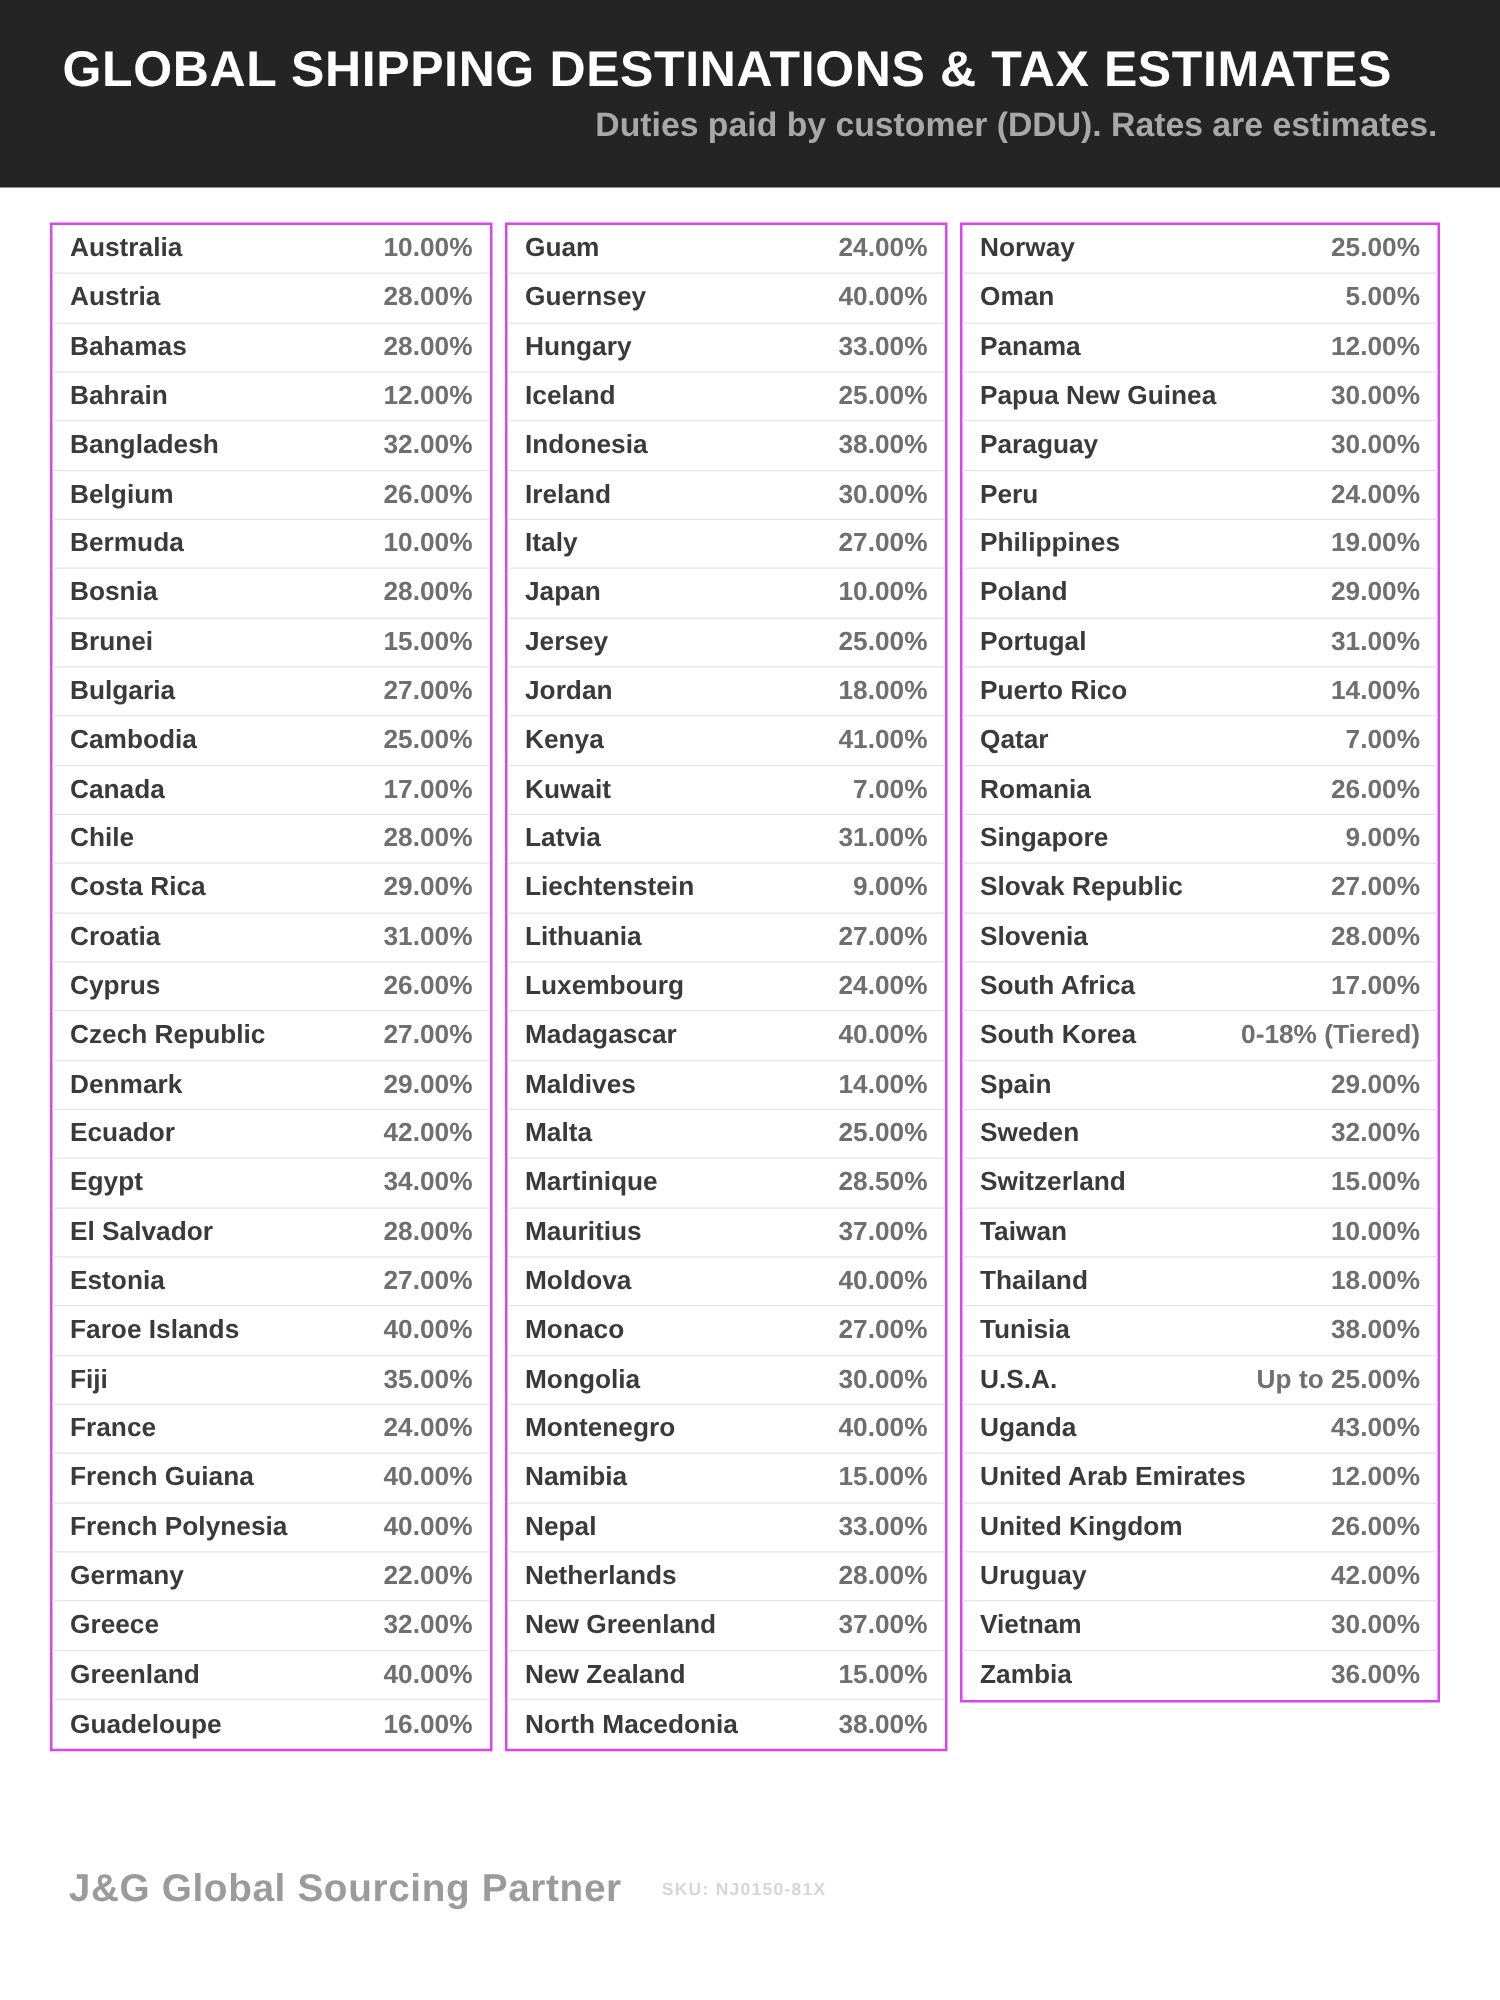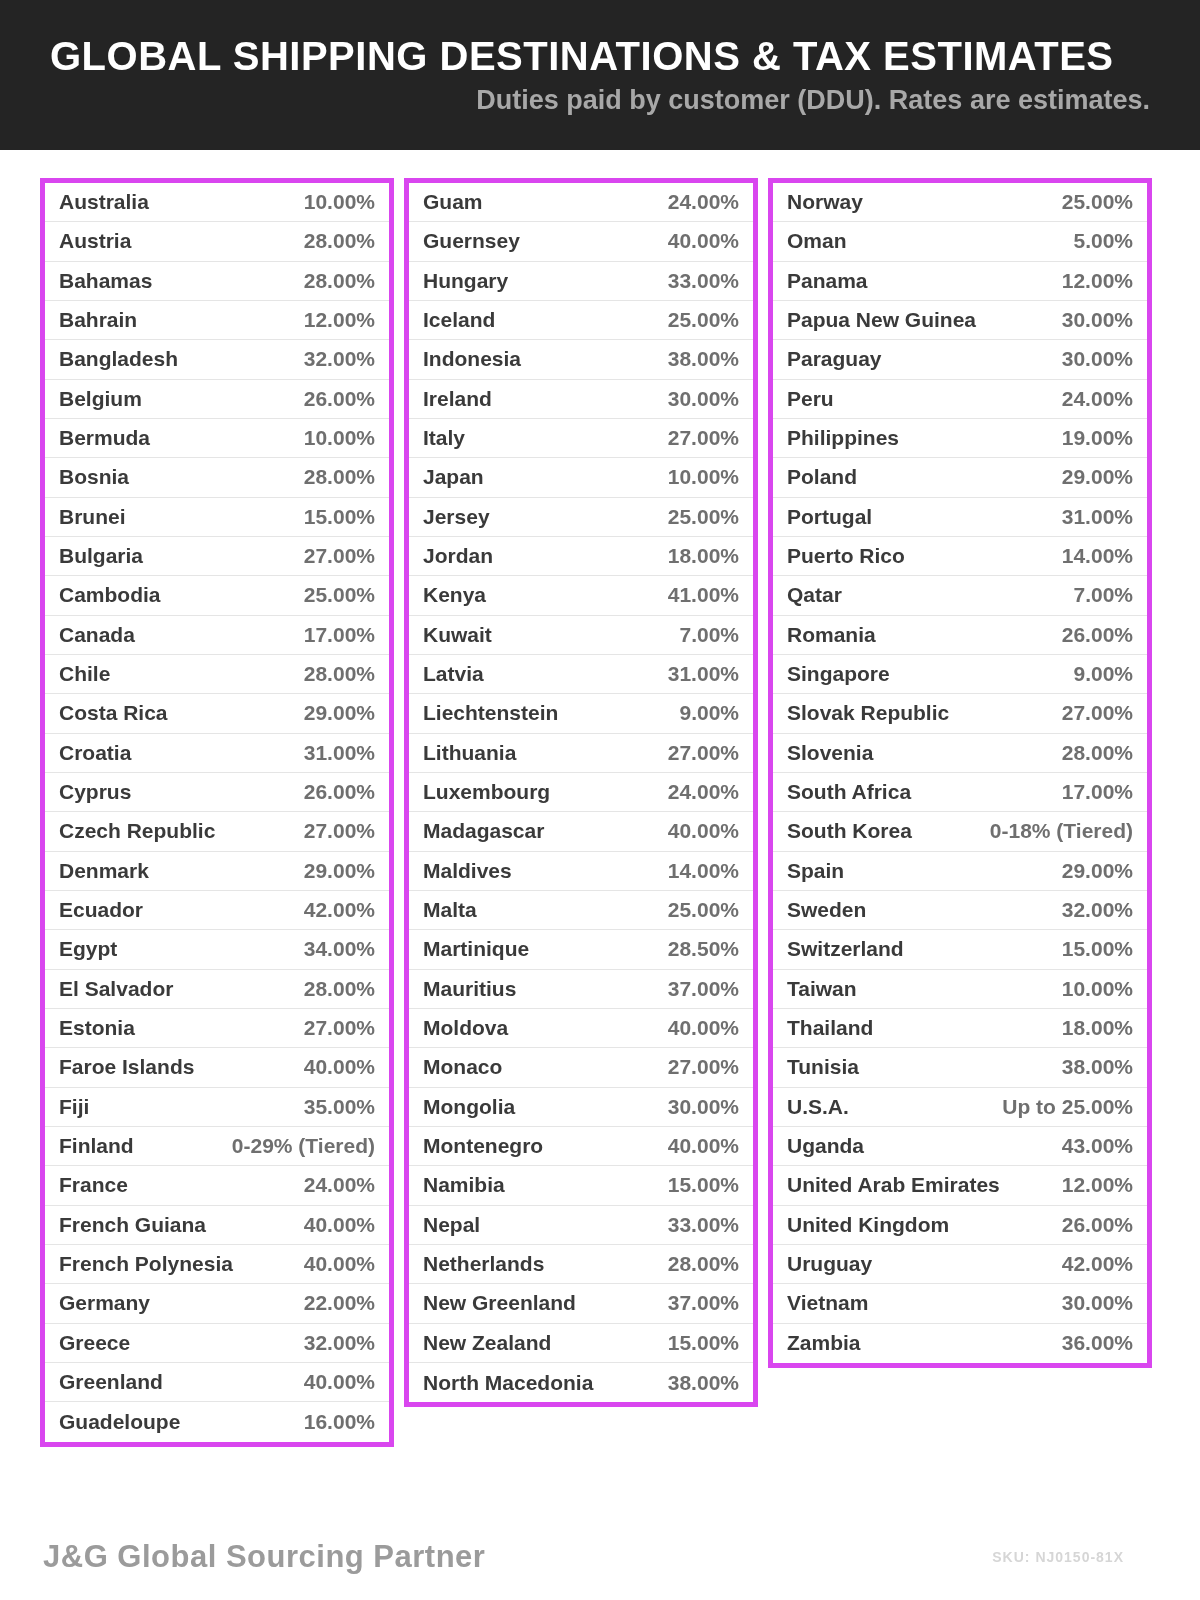--- a/index.html
+++ b/index.html
@@ -41,21 +41,21 @@
     text-align: right;
   }
   .grid {
     margin: 28px 48px 0 40px;
     display: grid;
     grid-template-columns: 354px 354px 1fr;
     column-gap: 10px;
     align-items: start;
   }
   .col {
-    border: 5px solid #d946ef;
+    border: 2px solid #d946ef;
     background: #ffffff;
   }
   .row {
     display: flex;
     justify-content: space-between;
     align-items: center;
     height: 39.34px;
     box-sizing: border-box;
     padding: 0 14px;
     border-bottom: 1px solid #e5e5e5;
@@ -67,24 +67,24 @@
     color: #3a3a3a;
     white-space: nowrap;
   }
   .rate {
     font-size: 21px;
     font-weight: 700;
     color: #6f6f6f;
     white-space: nowrap;
   }
   .footer {
-    margin: 92px 48px 0 43px;
+    margin: 92px 48px 0 55px;
     display: flex;
-    justify-content: space-between;
     align-items: center;
+    gap: 32px;
   }
   .brand {
     color: #9b9b9b;
     font-size: 31px;
     font-weight: 700;
     letter-spacing: 0.5px;
   }
   .sku {
     color: #d6d6d6;
     font-size: 14px;
@@ -195,24 +195,20 @@
         </div>
         <div class="row">
           <span class="country">Faroe Islands</span>
           <span class="rate">40.00%</span>
         </div>
         <div class="row">
           <span class="country">Fiji</span>
           <span class="rate">35.00%</span>
         </div>
         <div class="row">
-          <span class="country">Finland</span>
-          <span class="rate">0-29% (Tiered)</span>
-        </div>
-        <div class="row">
           <span class="country">France</span>
           <span class="rate">24.00%</span>
         </div>
         <div class="row">
           <span class="country">French Guiana</span>
           <span class="rate">40.00%</span>
         </div>
         <div class="row">
           <span class="country">French Polynesia</span>
           <span class="rate">40.00%</span>

